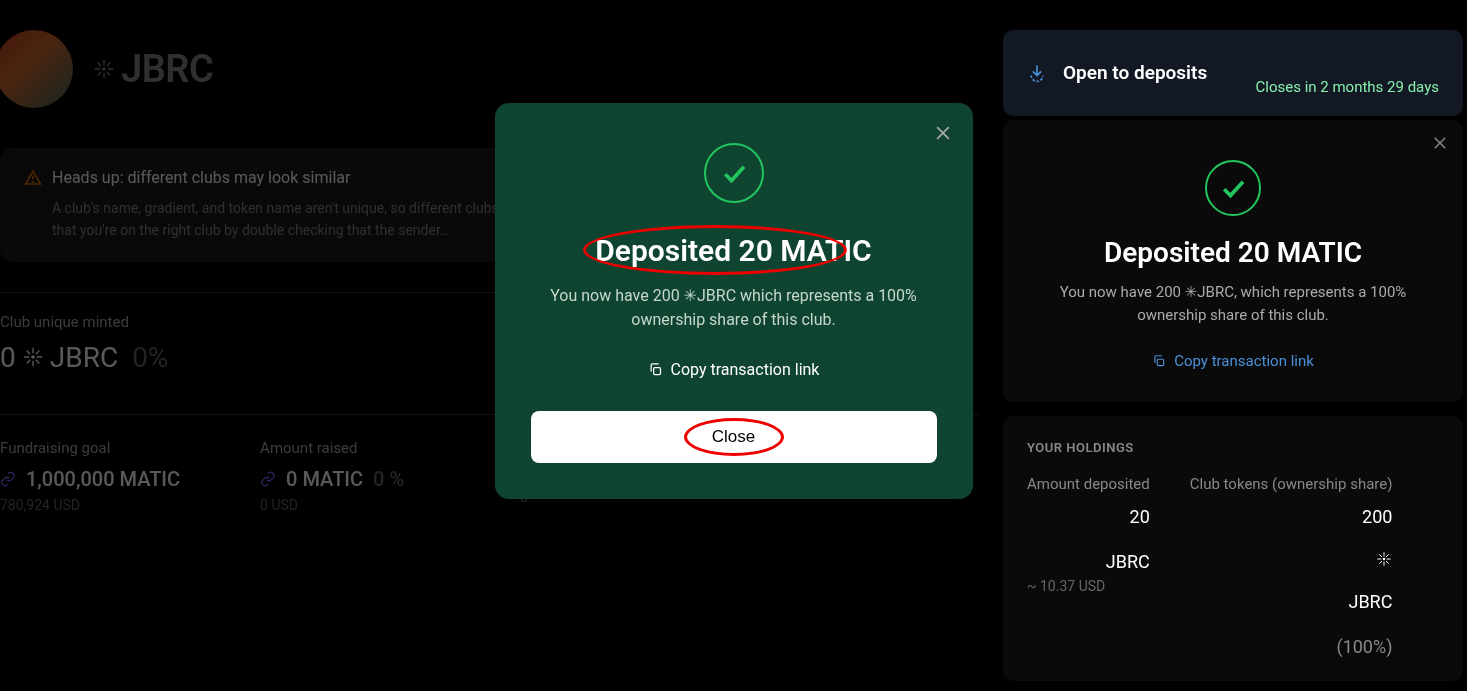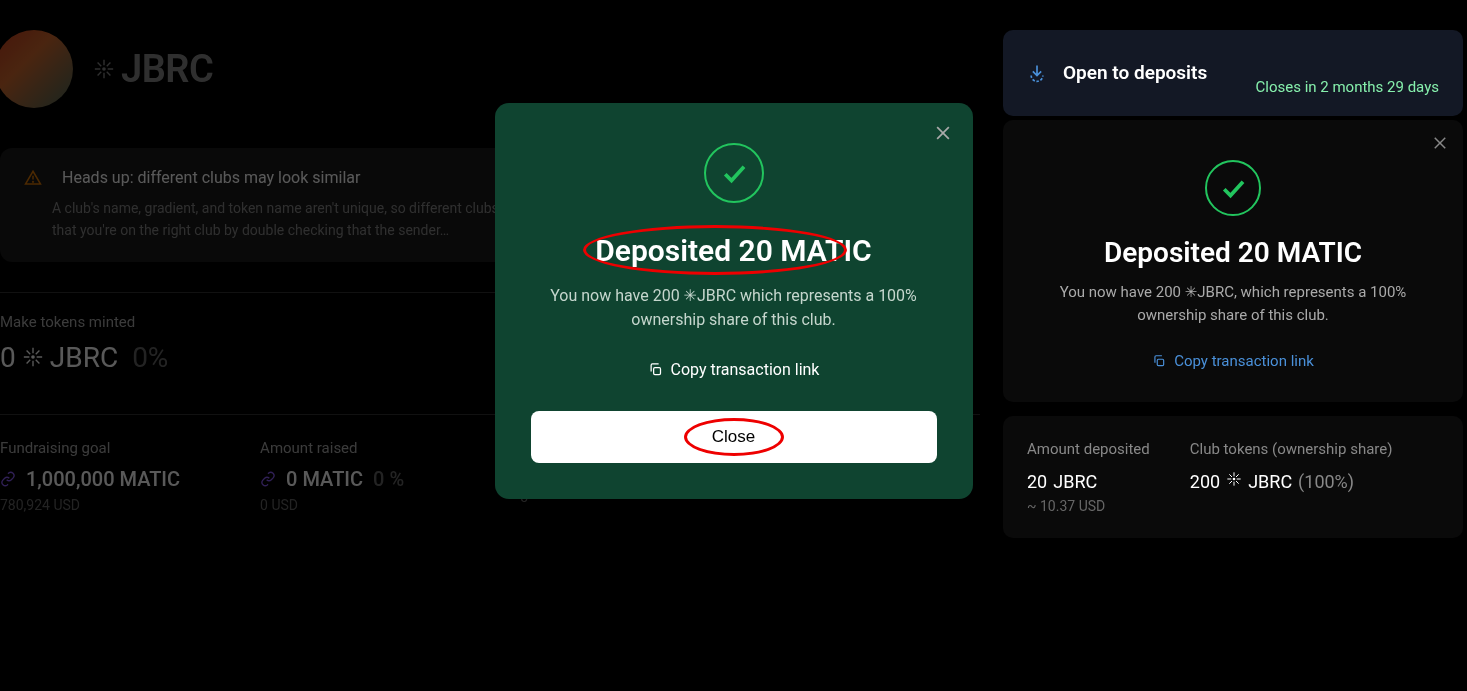--- a/index.html
+++ b/index.html
@@ -57,21 +57,21 @@
   border-radius: 12px;
   padding: 20px 24px;
   margin: 40px 0 0 0;
   width: 720px;
   position: relative;
 }
 
 .warning-header {
   display: flex;
   align-items: center;
-  gap: 20px;
+  gap: 10px;
   font-size: 16px;
   margin-bottom: 10px;
 }
 
 .warning-triangle {
   color: #d97706;
 }
 
 .warning-text {
   color: #888;
@@ -267,23 +267,24 @@
 
 .holdings-col .label {
   color: #888;
   font-size: 15px;
   margin-bottom: 13px;
 }
 
 .holdings-col .val {
   font-size: 18px;
   display: flex;
-  align-items: flex-start;
-  gap: 6px;
+  align-items: flex-end;
+  gap: 24px;
   white-space: nowrap;
+  flex-direction: column;
 }
 
 .holdings-col .sub {
   color: #666;
   font-size: 14px;
   margin-top: 6px;
 }
 
 .holdings-col .share {
   color: #888;
@@ -414,21 +415,21 @@
           <circle cx="12" cy="17" r="0.5" fill="#d97706"></circle>
         </svg>
       <span>Heads up: different clubs may look similar</span>
     </div>
     <div class="warning-text">A club's name, gradient, and token name aren't unique, so different clubs may look similar. Make sure that you're on the right club by double checking that the sender…</div>
     <div class="warning-close">✕</div>
   </div>
 
   <div class="divider"></div>
 
-  <div class="section-label">Make tokens minted</div>
+  <div class="section-label">Club unique minted</div>
   <div class="token-display">
     <span class="value">
       <span>0</span>
       <svg class="sparkle-med" viewBox="0 0 24 24" fill="#fff">
           <circle cx="12" cy="12" r="2"></circle>
           <path d="M12 2v6M12 16v6M2 12h6M16 12h6M5 5l4 4M15 15l4 4M5 19l4-4M15 9l4-4" stroke="#fff" stroke-width="1.5"></path>
         </svg>
       <span>JBRC</span>
     </span>
     <span class="percent-gray">0%</span>
@@ -501,20 +502,21 @@
     <div class="copy-link">
       <svg width="14" height="14" viewBox="0 0 24 24" fill="none" stroke="#4a90d9" stroke-width="2">
           <rect x="9" y="9" width="11" height="11" rx="2"></rect>
           <path d="M5 15V5a2 2 0 0 1 2-2h10"></path>
         </svg>
       <span>Copy transaction link</span>
     </div>
   </div>
 
   <div class="holdings-panel">
+    <div class="holdings-title">YOUR HOLDINGS</div>
     <div class="holdings-cols">
       <div class="holdings-col">
         <div class="label">Amount deposited</div>
         <div class="val">
           <span>20</span>
           <span>JBRC</span>
         </div>
         <div class="sub">~ 10.37 USD</div>
       </div>
       <div class="holdings-col">

